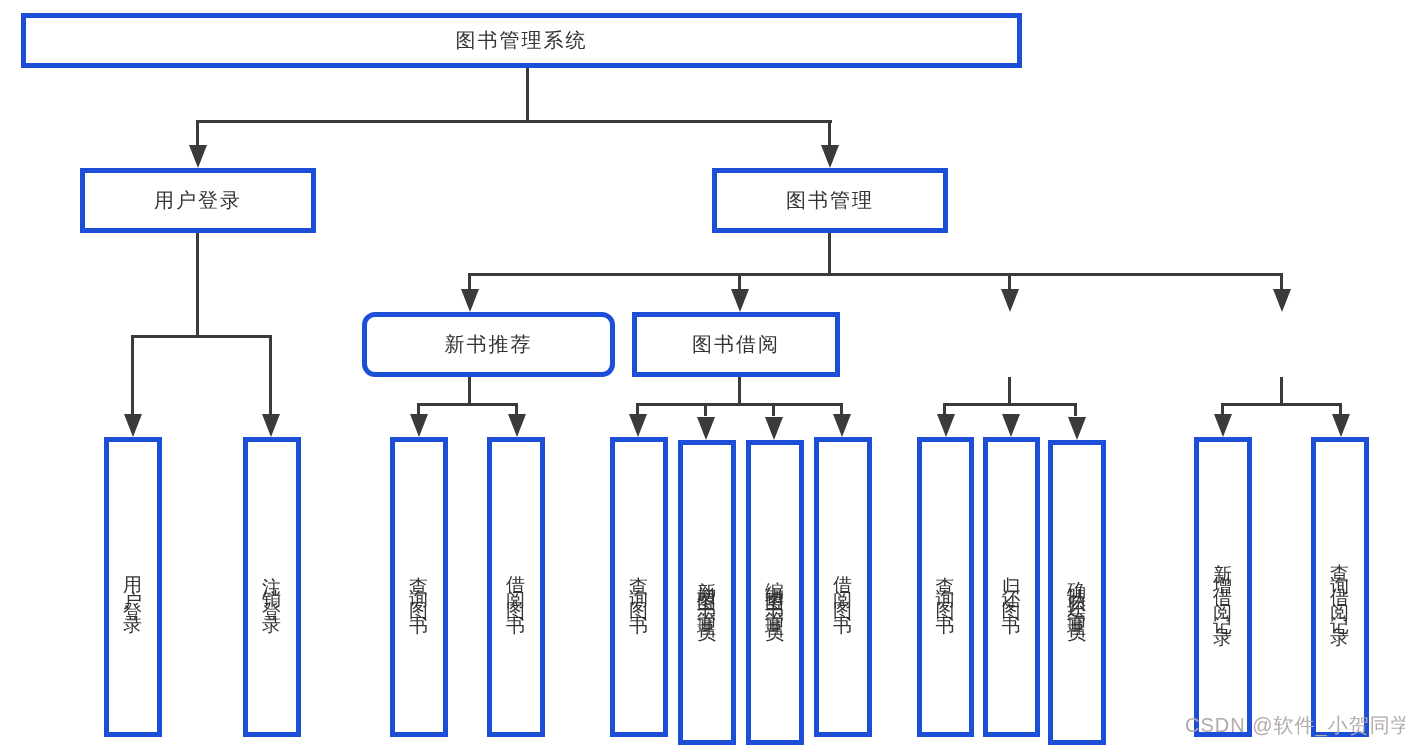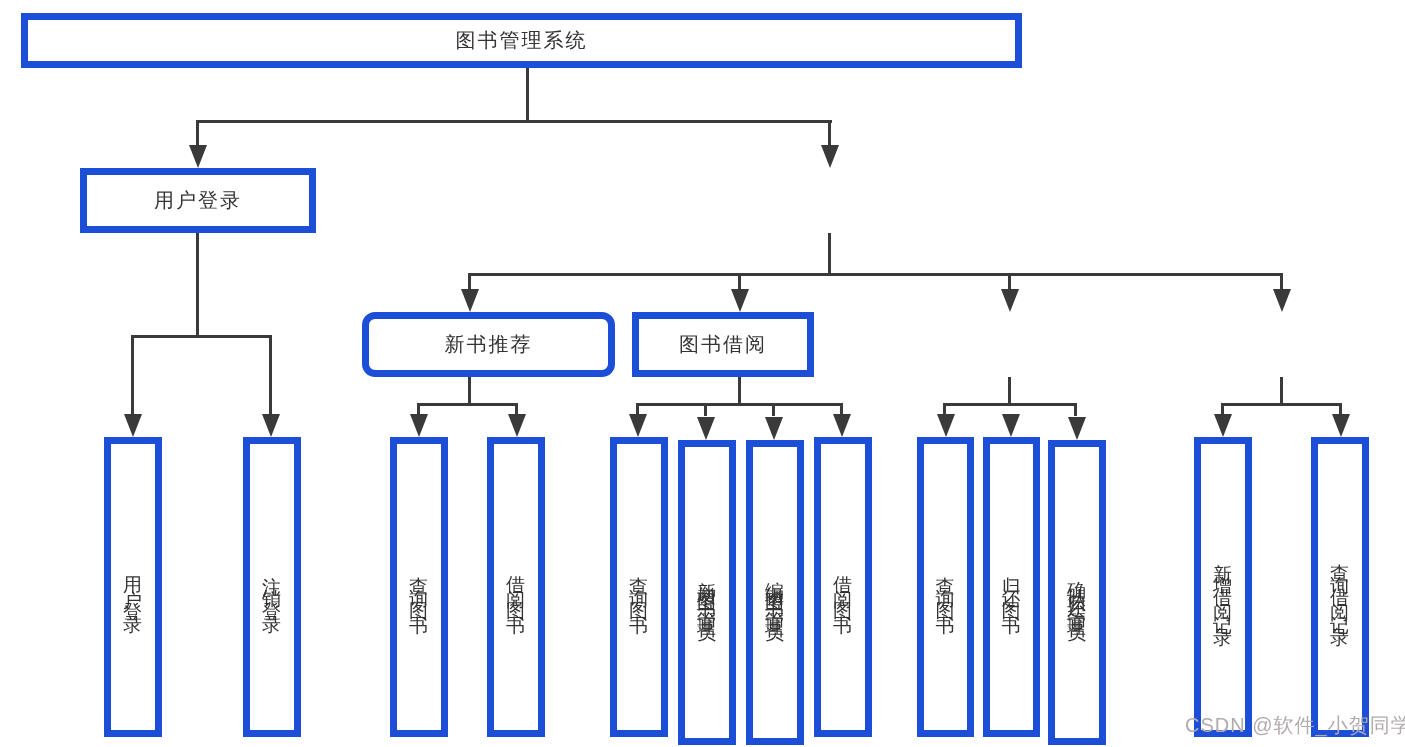--- a/index.html
+++ b/index.html
@@ -3,21 +3,21 @@
 <meta charset="utf-8">
 <style>
   html,body { margin:0; padding:0; background:#ffffff; }
   #canvas {
     position:relative; width:1405px; height:747px; background:#ffffff;
     font-family:"Liberation Sans","DejaVu Sans",sans-serif; color:#333333;
     overflow:hidden;
   }
   .box {
     position:absolute; box-sizing:border-box;
-    border:7px solid #1d4ed8; background:#ffffff;
+    border:5px solid #1d4ed8; background:#ffffff;
     display:flex; align-items:center; justify-content:center;
     font-size:20px; color:#333333; letter-spacing:2px;
   }
   .leaf span {
     writing-mode:vertical-rl; text-orientation:mixed;
     font-size:19px; line-height:1; letter-spacing:13px; color:#333333;
   }
   .leaf span.tight { letter-spacing:6px; }
   .hline, .vline { position:absolute; background:#3a3a3a; }
   .hline { height:3px; }
@@ -44,20 +44,23 @@
   <div class="vline" style="left:526px; top:68px; height:53px;"></div>
   <div class="hline" style="left:196px; top:120px; width:636px;"></div>
   <div class="vline" style="left:196px; top:120px; height:28px;"></div>
   <div class="vline" style="left:828px; top:120px; height:28px;"></div>
   <div class="arrow" style="left:189px; top:145px;"></div>
   <div class="arrow" style="left:821px; top:145px;"></div>
 
   <div class="box" style="left:80px; top:168px; width:236px; height:65px;">
     <span>用户登录</span>
   </div>
+  <div class="box" style="left:712px; top:168px; width:236px; height:65px;">
+    <span>图书管理</span>
+  </div>
 
   <div class="vline" style="left:196px; top:233px; height:103px;"></div>
   <div class="hline" style="left:131px; top:335px; width:141px;"></div>
   <div class="vline" style="left:131px; top:335px; height:80px;"></div>
   <div class="vline" style="left:269px; top:335px; height:80px;"></div>
   <div class="arrow" style="left:124px; top:414px;"></div>
   <div class="arrow" style="left:262px; top:414px;"></div>
 
   <div class="vline" style="left:828px; top:233px; height:42px;"></div>
   <div class="hline" style="left:468px; top:273px; width:815px;"></div>
@@ -66,21 +69,21 @@
   <div class="vline" style="left:1008px; top:273px; height:18px;"></div>
   <div class="vline" style="left:1280px; top:273px; height:18px;"></div>
   <div class="arrow" style="left:461px; top:289px;"></div>
   <div class="arrow" style="left:731px; top:289px;"></div>
   <div class="arrow" style="left:1001px; top:289px;"></div>
   <div class="arrow" style="left:1273px; top:289px;"></div>
 
   <div class="box" style="left:362px; top:312px; width:253px; height:65px;border-radius:13px;">
     <span>新书推荐</span>
   </div>
-  <div class="box" style="left:632px; top:312px; width:182px; height:65px;">
+  <div class="box" style="left:632px; top:312px; width:208px; height:65px;">
     <span>图书借阅</span>
   </div>
 
   <div class="vline" style="left:468px; top:377px; height:29px;"></div>
   <div class="hline" style="left:417px; top:403px; width:101px;"></div>
   <div class="vline" style="left:417px; top:403px; height:13px;"></div>
   <div class="vline" style="left:515px; top:403px; height:13px;"></div>
   <div class="arrow" style="left:410px; top:414px;"></div>
   <div class="arrow" style="left:508px; top:414px;"></div>
 

